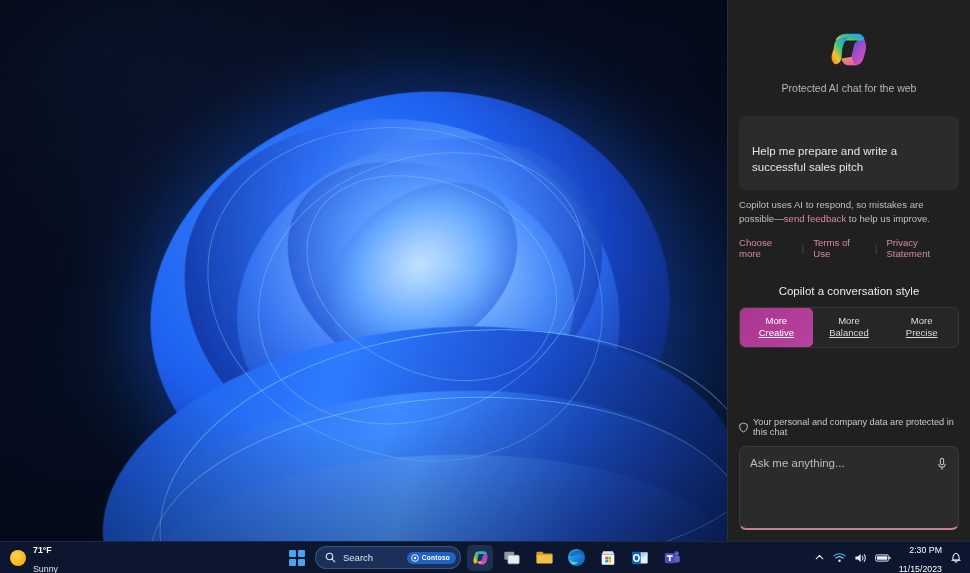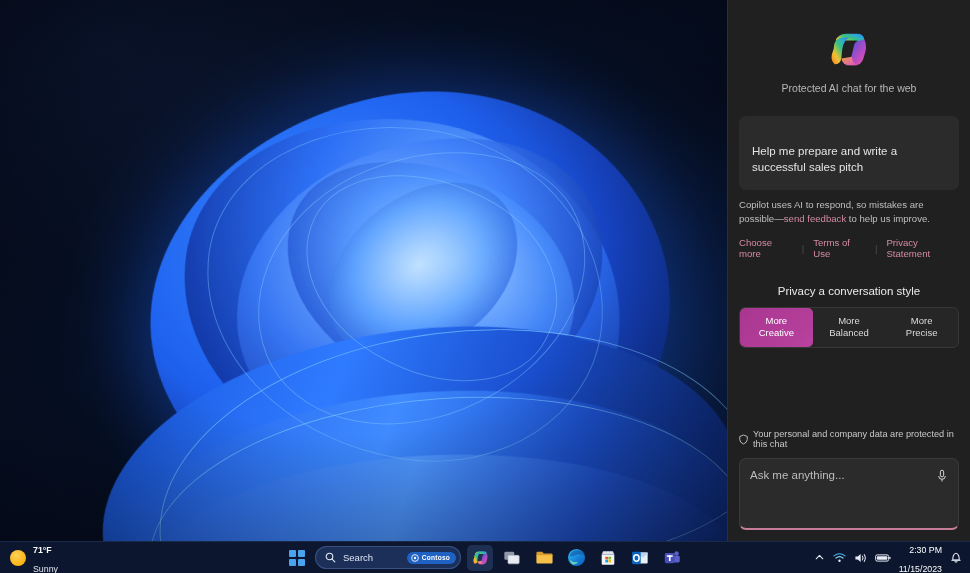--- a/index.html
+++ b/index.html
@@ -145,33 +145,33 @@
     border:1px solid #373737; border-radius:6px; overflow:hidden;
   }
   .pill {
     flex:1; text-align:center; padding:7px 2px 8px;
     font-size:9.5px; line-height:1.25; color:#dcdcdc; cursor:pointer;
   }
   .pill.sel {
     background:linear-gradient(135deg, #a8368f 0%, #b8429f 100%);
     color:#fff; border-radius:5px;
   }
-  .pill .l2 { display:block; }
+  .pill .l2 { display:block;text-decoration:underline; }
 
   #cp-spacer { flex:1; }
 
   #protect-row {
     display:flex; align-items:center; gap:5px;
     padding:0 11px; font-size:9.2px; color:#c9c9c9;
   }
   #composer {
     margin:9px 11px 0; background:#2b2b2b;
     border:1px solid #3a3a3a; border-radius:7px;
     border-bottom:2px solid #c77d9a;
-    padding:10px 10px 7px; height:72px;
+    padding:10px 10px 7px; height:84px;
     display:flex; flex-direction:column; justify-content:space-between;
   }
   #comp-top { display:flex; align-items:flex-start; justify-content:space-between; }
   #comp-input {
     background:transparent; border:0; outline:none; color:#d9d9d9;
     font-size:11.5px; font-family:inherit; width:190px;
   }
   #comp-input::placeholder { color:#bdbdbd; }
   #comp-bot { display:flex; align-items:center; justify-content:space-between; }
   #char-count { font-size:9.2px; color:#c2c2c2; margin-left:auto; margin-right:10px; }
@@ -297,21 +297,21 @@
       </div>
 
       <div id="legal-row">
         <a class="lnk" href="#">Choose more</a>
         <span class="sep">|</span>
         <a class="lnk" href="#">Terms of Use</a>
         <span class="sep">|</span>
         <a class="lnk" href="#">Privacy Statement</a>
       </div>
 
-      <div id="style-head">Privacy a conversation style</div>
+      <div id="style-head">Copilot a conversation style</div>
 
       <div id="style-pills">
         <div class="pill sel">
           <span>More</span>
           <span class="l2">Creative</span>
         </div>
         <div class="pill">
           <span>More</span>
           <span class="l2">Balanced</span>
         </div>

